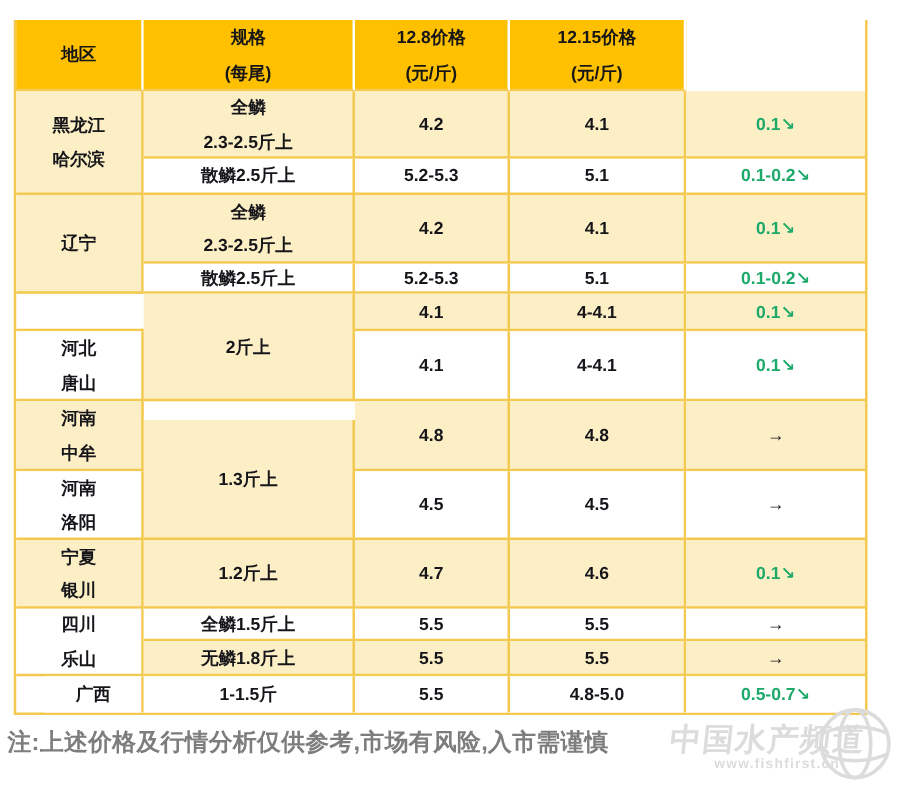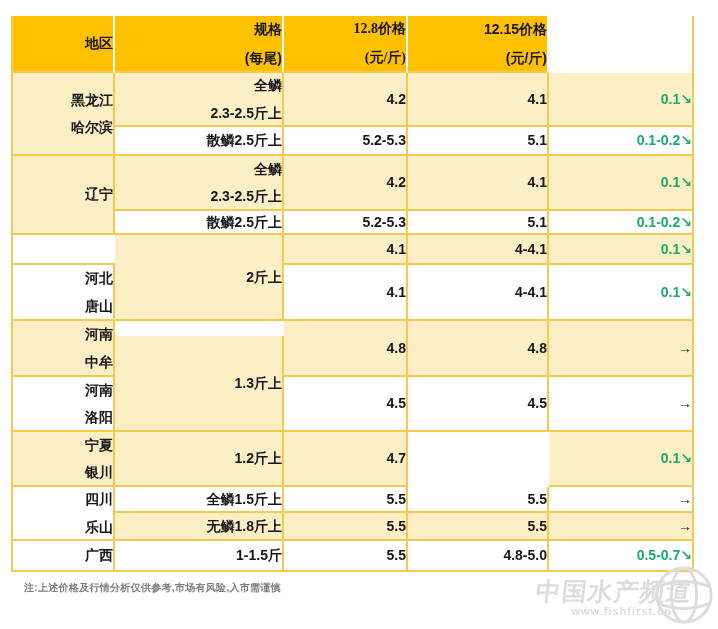--- a/index.html
+++ b/index.html
@@ -17,21 +17,21 @@
     position:absolute;
     left:11px;top:16px;
     display:grid;
     border-left:2px solid var(--border);
     border-right:2px solid var(--border);
     border-bottom:2px solid var(--border);
     box-sizing:content-box;
   }
   .cell{
     display:flex;flex-direction:column;
-    align-items:flex-end;justify-content:center;
+    align-items:center;justify-content:center;
     font-size:14px;font-weight:bold;
     color:var(--text-dark);
     border-right:2px solid var(--border);
     border-bottom:2px solid var(--border);
     box-sizing:border-box;
     overflow:hidden;
   }
   .cell .line{line-height:1.15;white-space:nowrap;}
   .cell .line + .line{margin-top:11px;}
   .cell.head{
@@ -40,22 +40,22 @@
     border-bottom:2px solid var(--border);
     color:#161616;
   }
   .cell.head .line + .line{margin-top:13px;}
   .cell.cream{background:var(--cream);}
   .cell.white{background:#ffffff;}
   .cell.green{color:var(--green);}
 
   
   .note{
-    position:absolute;left:24px;top:581px;
-    font-size:10px;font-weight:bold;
+    position:absolute;left:6px;top:581px;
+    font-size:19px;font-weight:bold;
     color:var(--note);
     letter-spacing:.3px;
     white-space:nowrap;
   }
 
   
   .watermark{position:absolute;top:564px;right:0;width:192px;height:64px;}
   .watermark svg{position:absolute;right:3px;top:0;width:62px;height:62px;}
   .wm-title{
     position:absolute;right:26px;top:11px;
@@ -79,21 +79,21 @@
 <div class="stage">
 
   <div id="grid" class="price-table" style="width: 679px; grid-template-columns: 102px 169px 124px 141px 143px; grid-template-rows: 57px 54px 29px 55px 24px 30px 56px 56px 55px 55px 26px 28px 29px;">
       <div class="cell head" style="grid-area: 1 / 1;">
         <div class="line">地区</div>
       </div>
       <div class="cell head" style="grid-area: 1 / 2;">
         <div class="line">规格</div>
         <div class="line">(每尾)</div>
       </div>
-      <div class="cell head" style="grid-area: 1 / 3; font-family: Liberation Serif, serif;">
+      <div class="cell head" style="grid-area: 1 / 3;">
         <div class="line">12.8价格</div>
         <div class="line">(元/斤)</div>
       </div>
       <div class="cell head" style="grid-area: 1 / 4;">
         <div class="line">12.15价格</div>
         <div class="line">(元/斤)</div>
       </div>
       <div class="cell cream" style="grid-area: 2 / 1 / span 2;">
         <div class="line">黑龙江</div>
         <div class="line">哈尔滨</div>
@@ -210,20 +210,23 @@
       </div>
       <div class="cell cream" style="grid-area: 10 / 1 / span 1;">
         <div class="line">宁夏</div>
         <div class="line">银川</div>
       </div>
       <div class="cell cream" style="grid-area: 10 / 2 / span 1;">
         <div class="line">1.2斤上</div>
       </div>
       <div class="cell cream" style="grid-area: 10 / 3 / span 1;">
         <div class="line">4.7</div>
+      </div>
+      <div class="cell cream" style="grid-area: 10 / 4 / span 1;">
+        <div class="line">4.6</div>
       </div>
       <div class="cell cream green" style="grid-area: 10 / 5 / span 1; border-right: none;">
         <div class="line">0.1↘</div>
       </div>
       <div class="cell white" style="grid-area: 11 / 1 / span 2;">
         <div class="line">四川</div>
         <div class="line">乐山</div>
       </div>
       <div class="cell white" style="grid-area: 11 / 2 / span 1;">
         <div class="line">全鳞1.5斤上</div>

